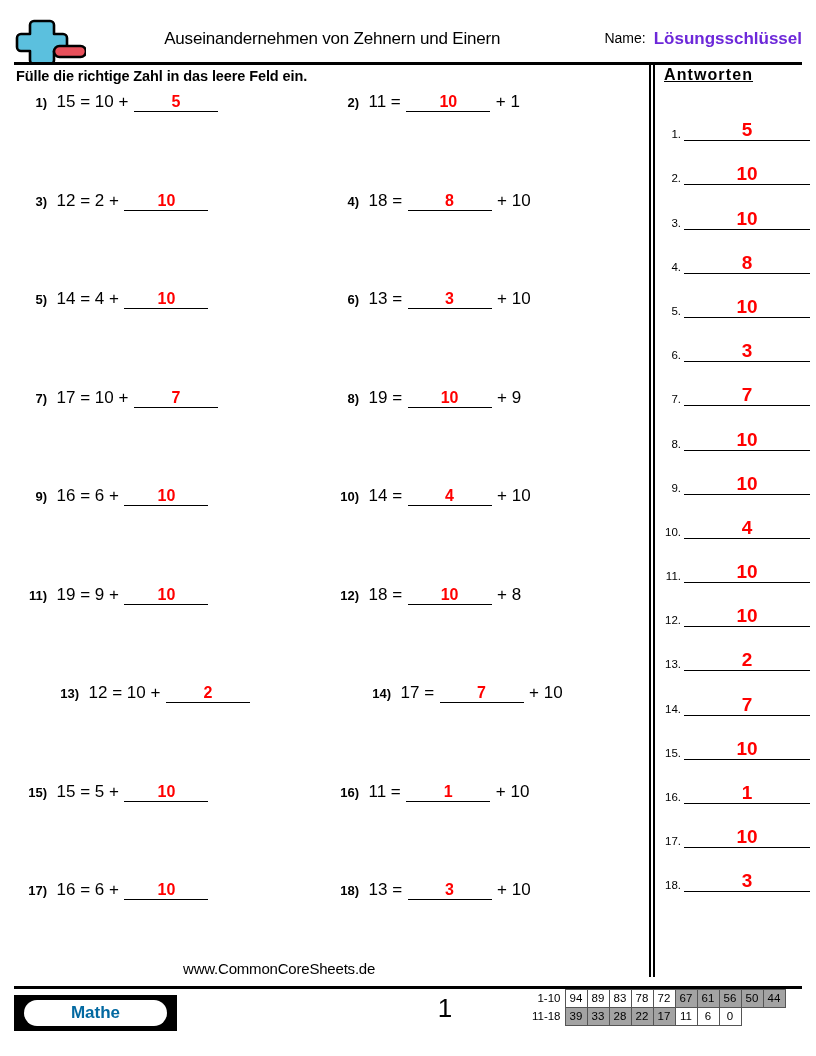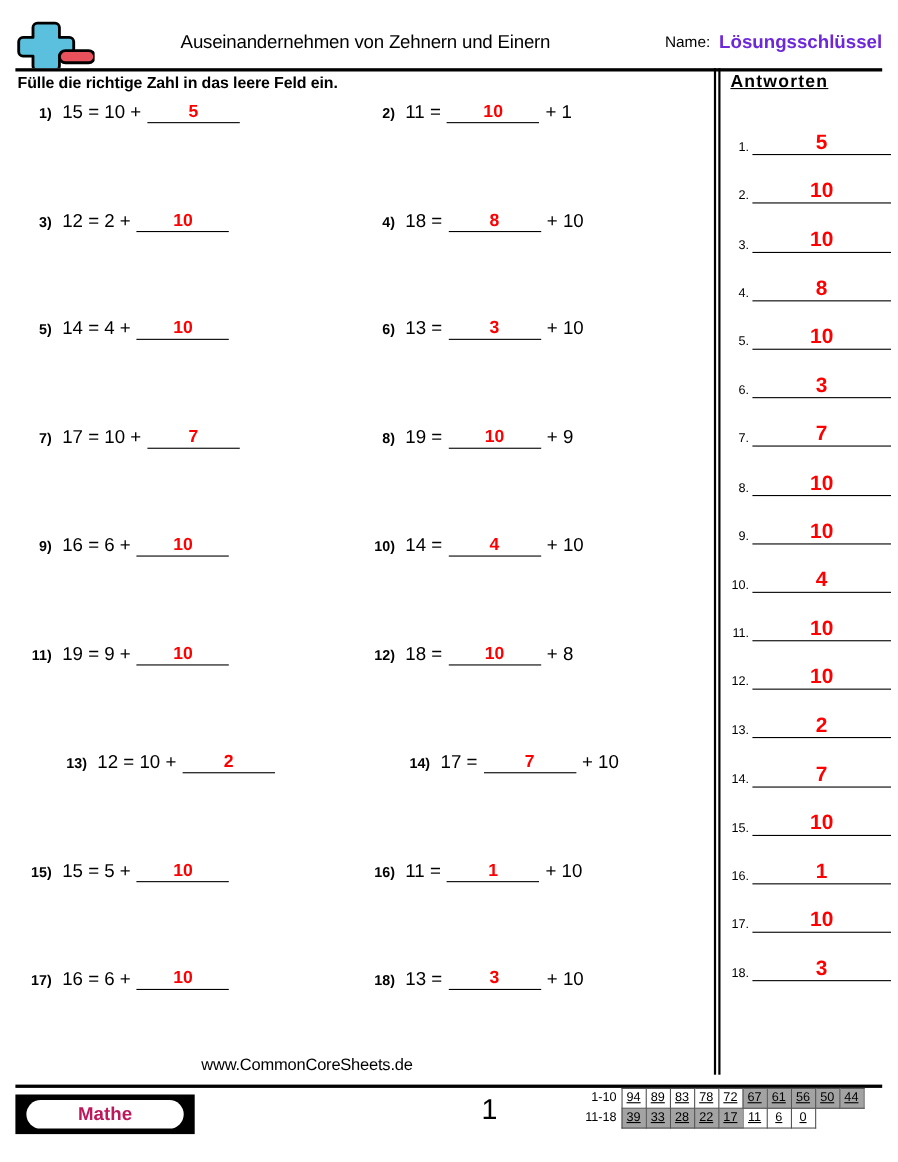--- a/index.html
+++ b/index.html
@@ -177,21 +177,21 @@
     left: 14px; top: 995px;
     width: 163px; height: 36px;
     background: #000;
     display: flex; align-items: center; justify-content: center;
   }
   .math-badge span {
     display: block;
     width: 143px; height: 26px;
     background: #fff;
     border-radius: 13px;
-    color: #be185d;
+    color: #0369a1;
     font-size: 17px;
     font-weight: bold;
     text-align: center;
     line-height: 26px;
   }
   .site-url {
     position: absolute;
     left: 183px; top: 960px;
     font-size: 15px;
     letter-spacing: -0.2px;
@@ -222,21 +222,20 @@
     border: none;
     padding-right: 4px;
     text-align: right;
     width: 36px;
     font-size: 11.5px;
   }
   .score td.cell {
     border: 1px solid #555;
     width: 22px;
     background: #ffffff;
-    text-decoration: underline;
   }
   .score td.cell.hl { background: #a3a3a3; }
   .score td.cell.empty { border: none; background: transparent; }
 </style>
 </head>
 <body>
 
 <div class="page">
 
   <div class="header">

